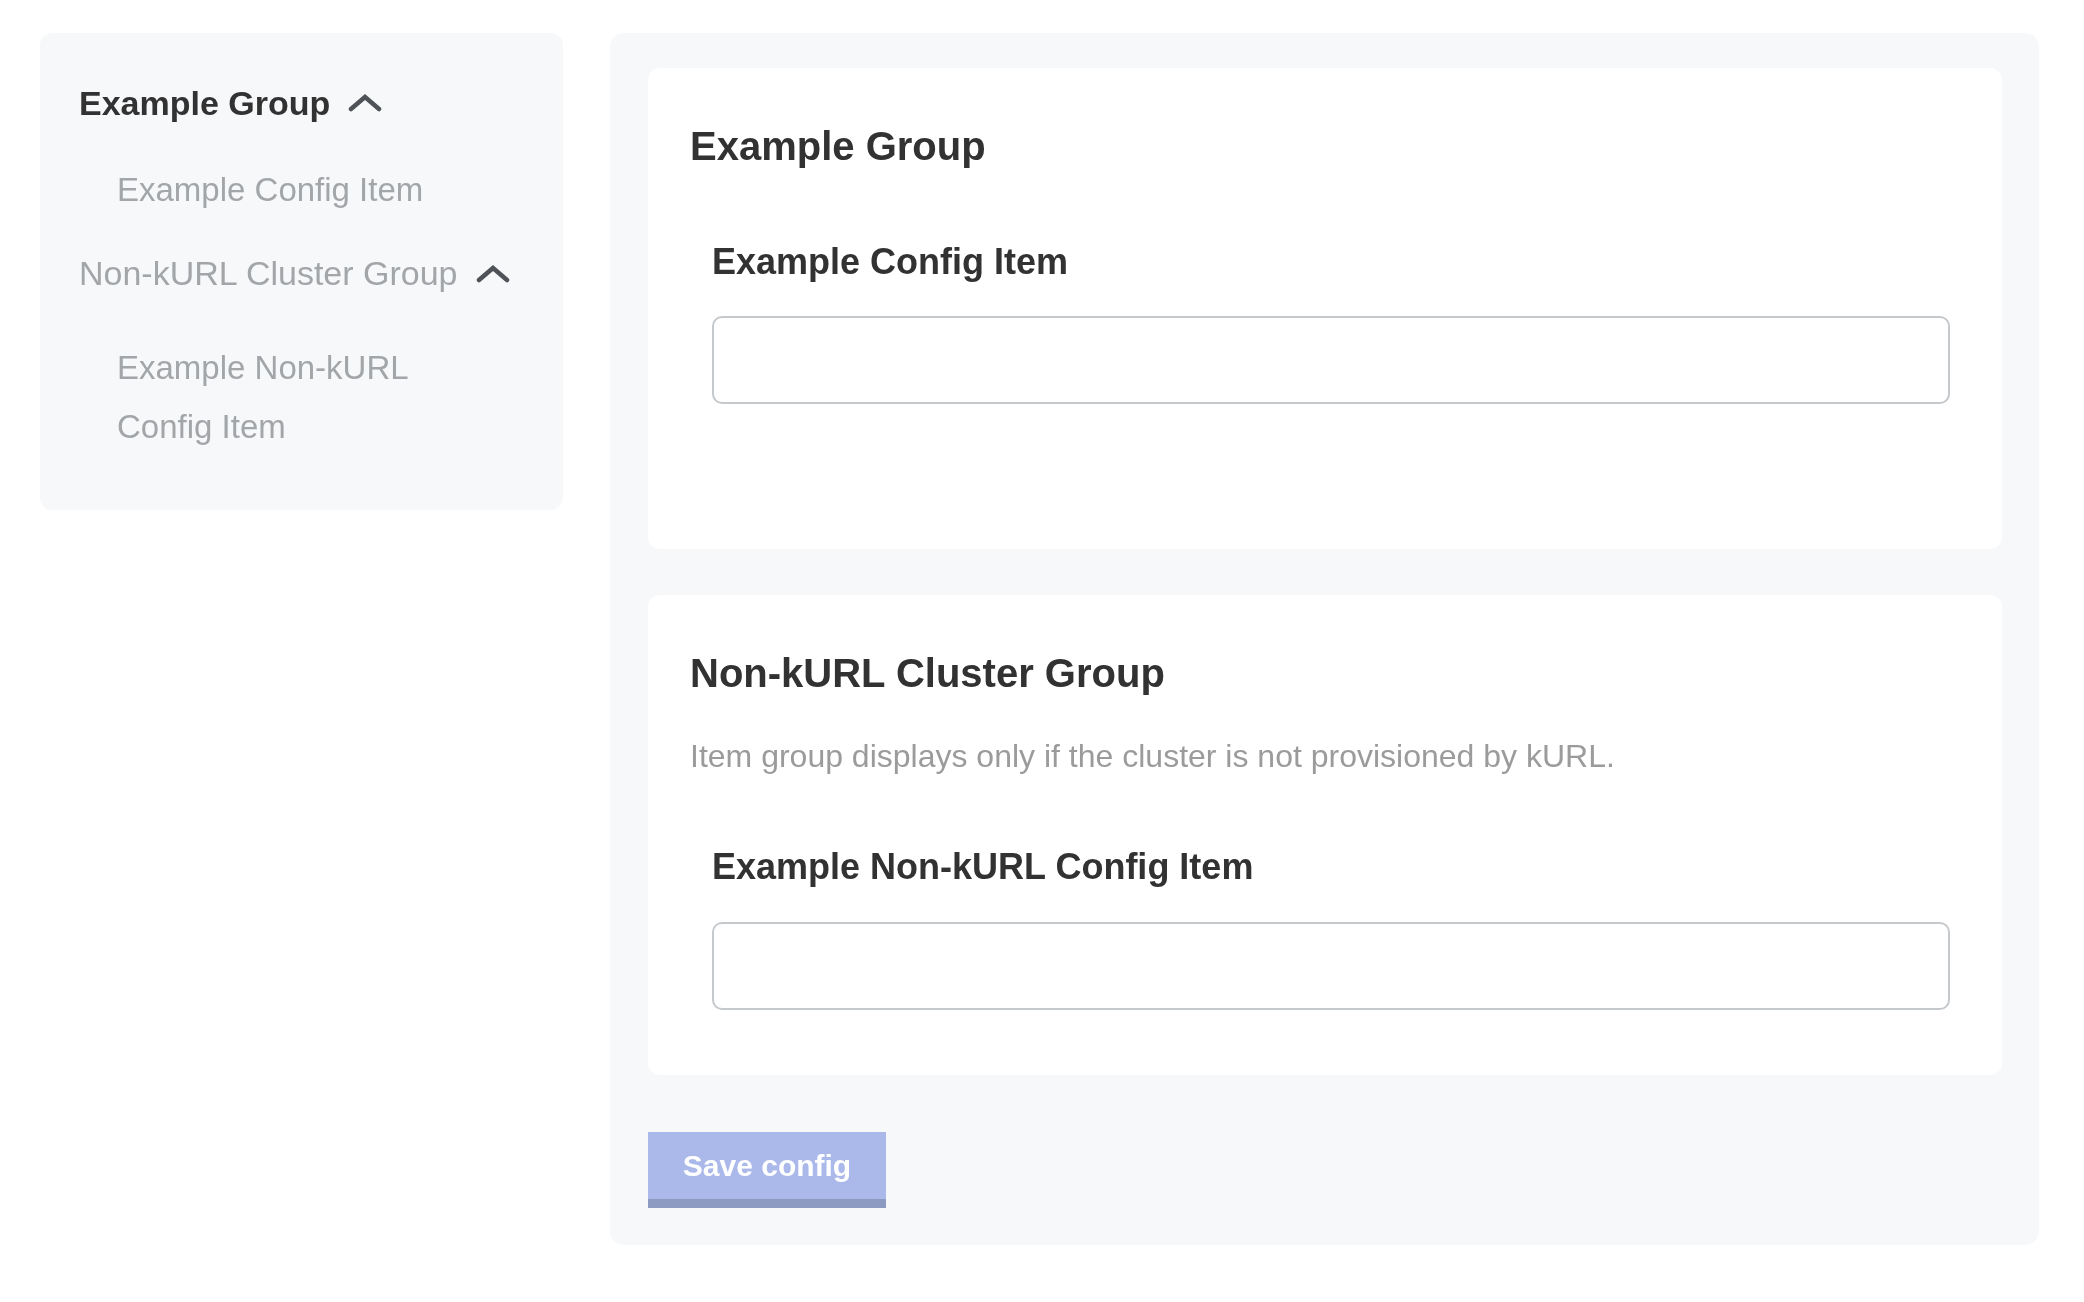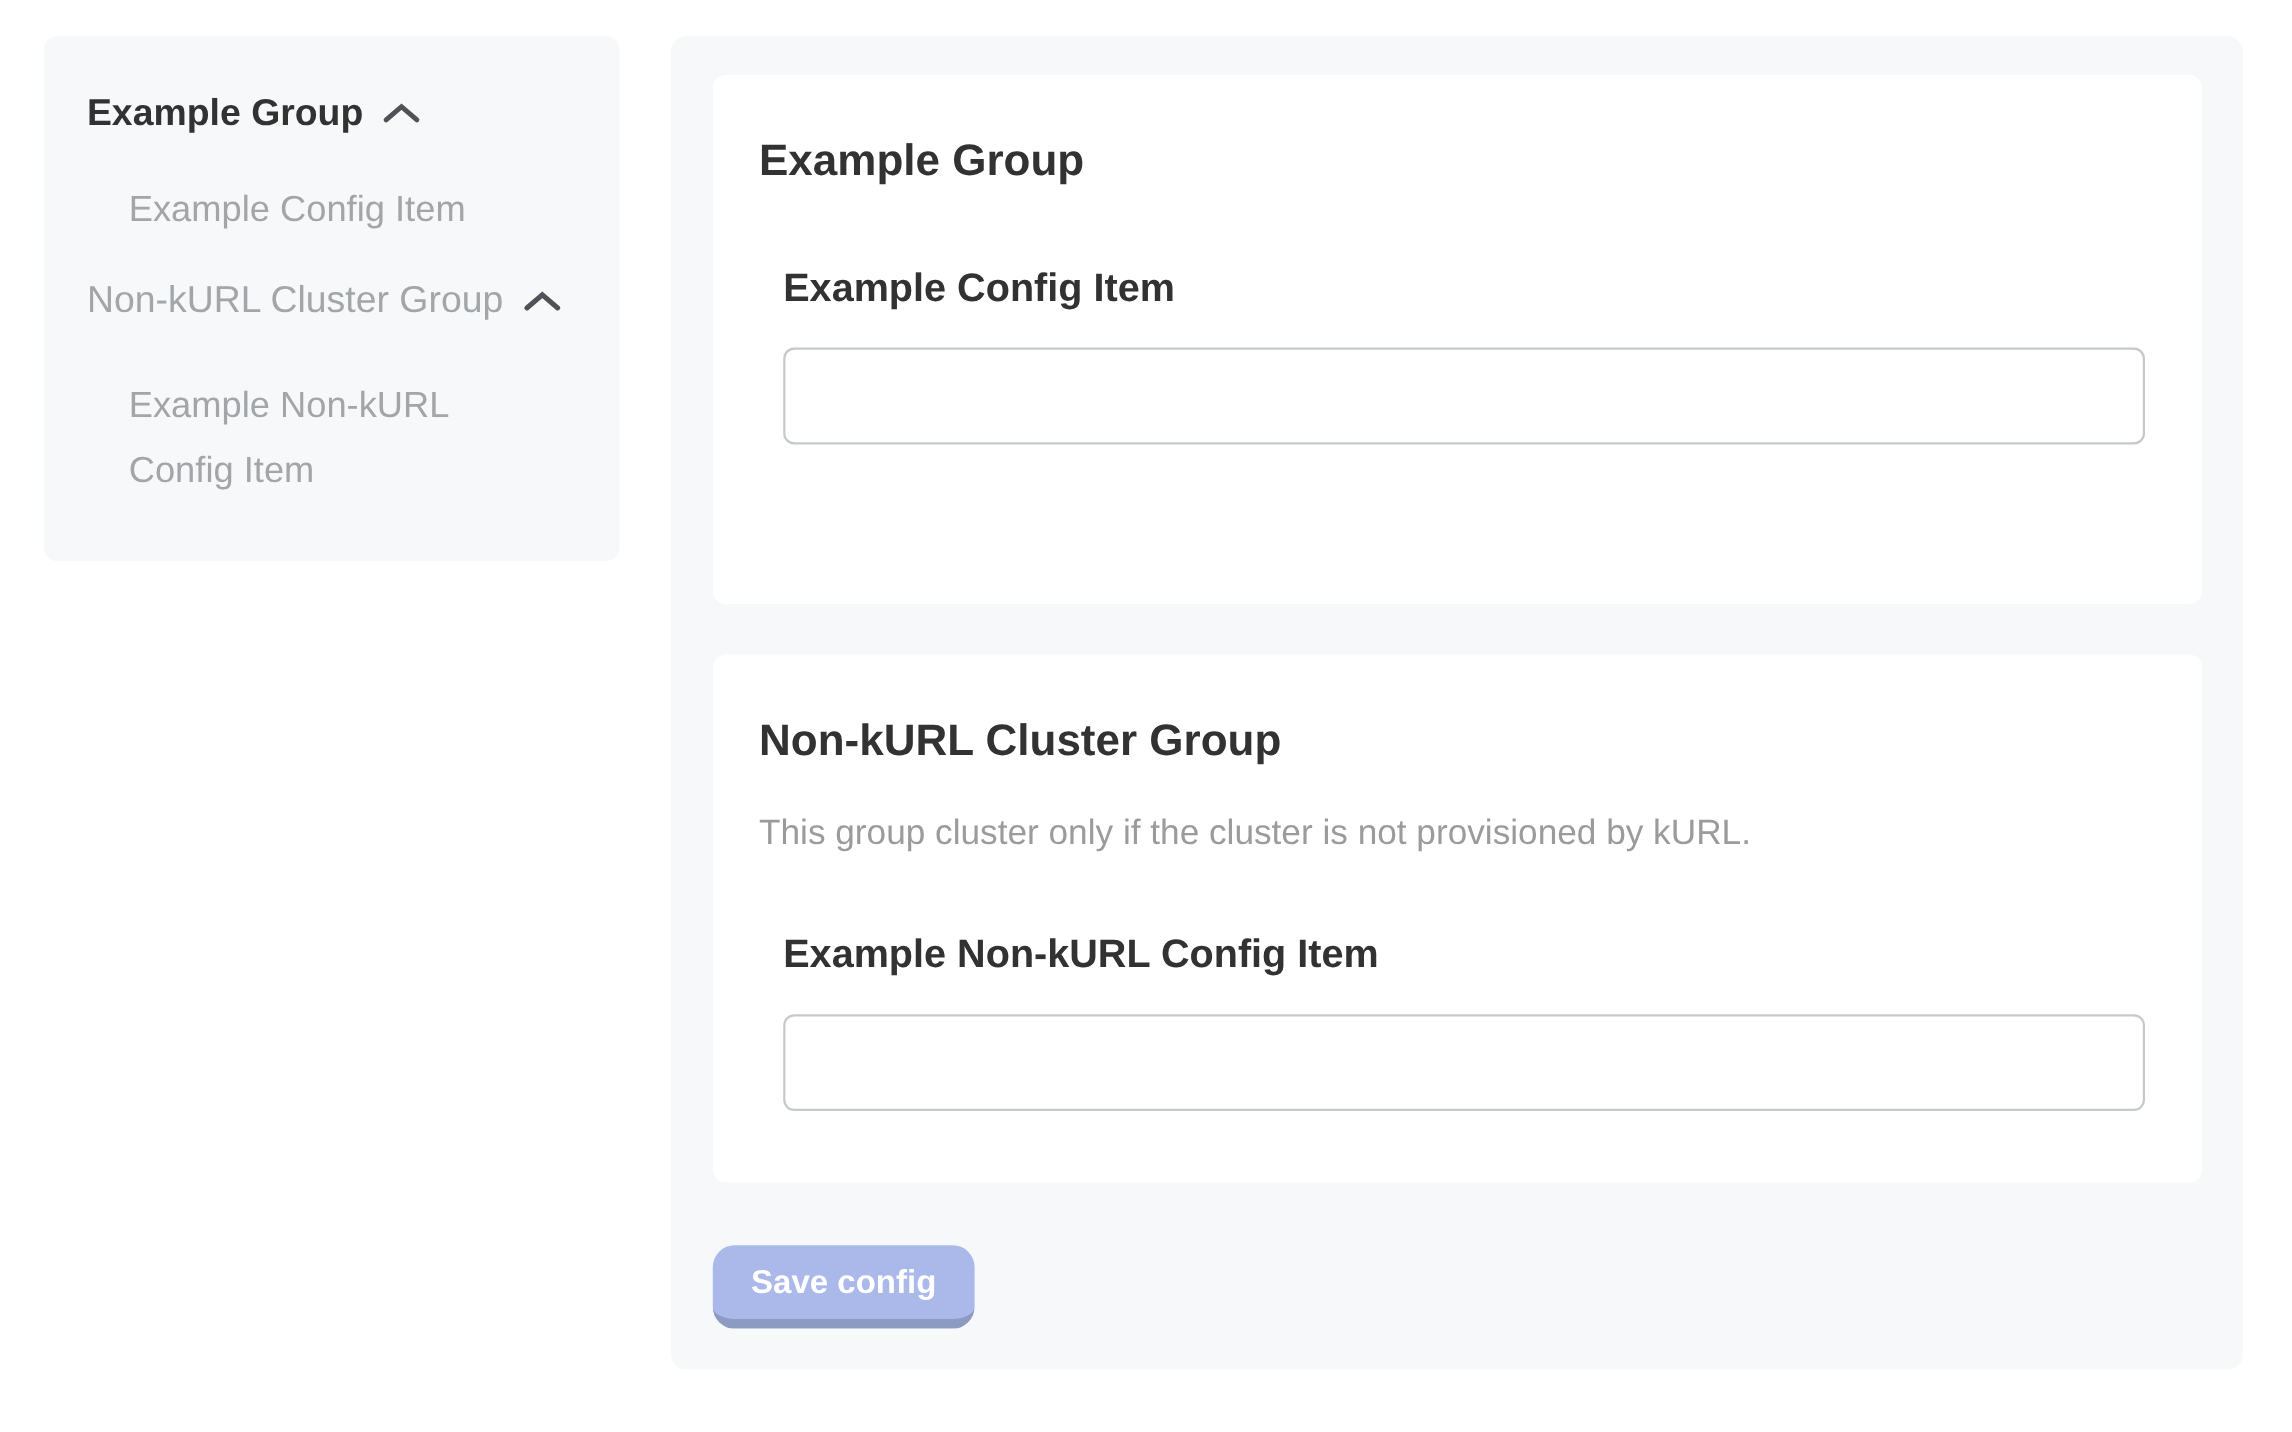--- a/index.html
+++ b/index.html
@@ -111,21 +111,21 @@
     outline: none;
   }
 
   .save-button {
     position: absolute;
     left: 38px; top: 1099px;
     width: 238px; height: 76px;
     background: #aab9ea;
     border: none;
     border-bottom: 9px solid #8d9ac1;
-    border-radius: 20px;
+    border-radius: 0;
     color: #ffffff;
     font-family: "Liberation Sans", "DejaVu Sans", sans-serif;
     font-size: 30px;
     font-weight: 700;
     cursor: pointer;
   }
 </style>
 </head>
 <body>
 
@@ -156,21 +156,21 @@
   <main class="main-panel">
 
     <section class="config-card card-1">
       <h2 class="card-title">Example Group</h2>
       <div class="item-label">Example Config Item</div>
       <input class="item-input" type="text" value="" style="">
     </section>
 
     <section class="config-card card-2">
       <h2 class="card-title">Non-kURL Cluster Group</h2>
-      <p class="card-desc">This group cluster only if the cluster is not provisioned by kURL.</p>
+      <p class="card-desc">Item group displays only if the cluster is not provisioned by kURL.</p>
       <div class="item-label">Example Non-kURL Config Item</div>
       <input class="item-input" type="text" value="" style="">
     </section>
 
     <button class="save-button">Save config</button>
 
   </main>
 
 </div>
 

